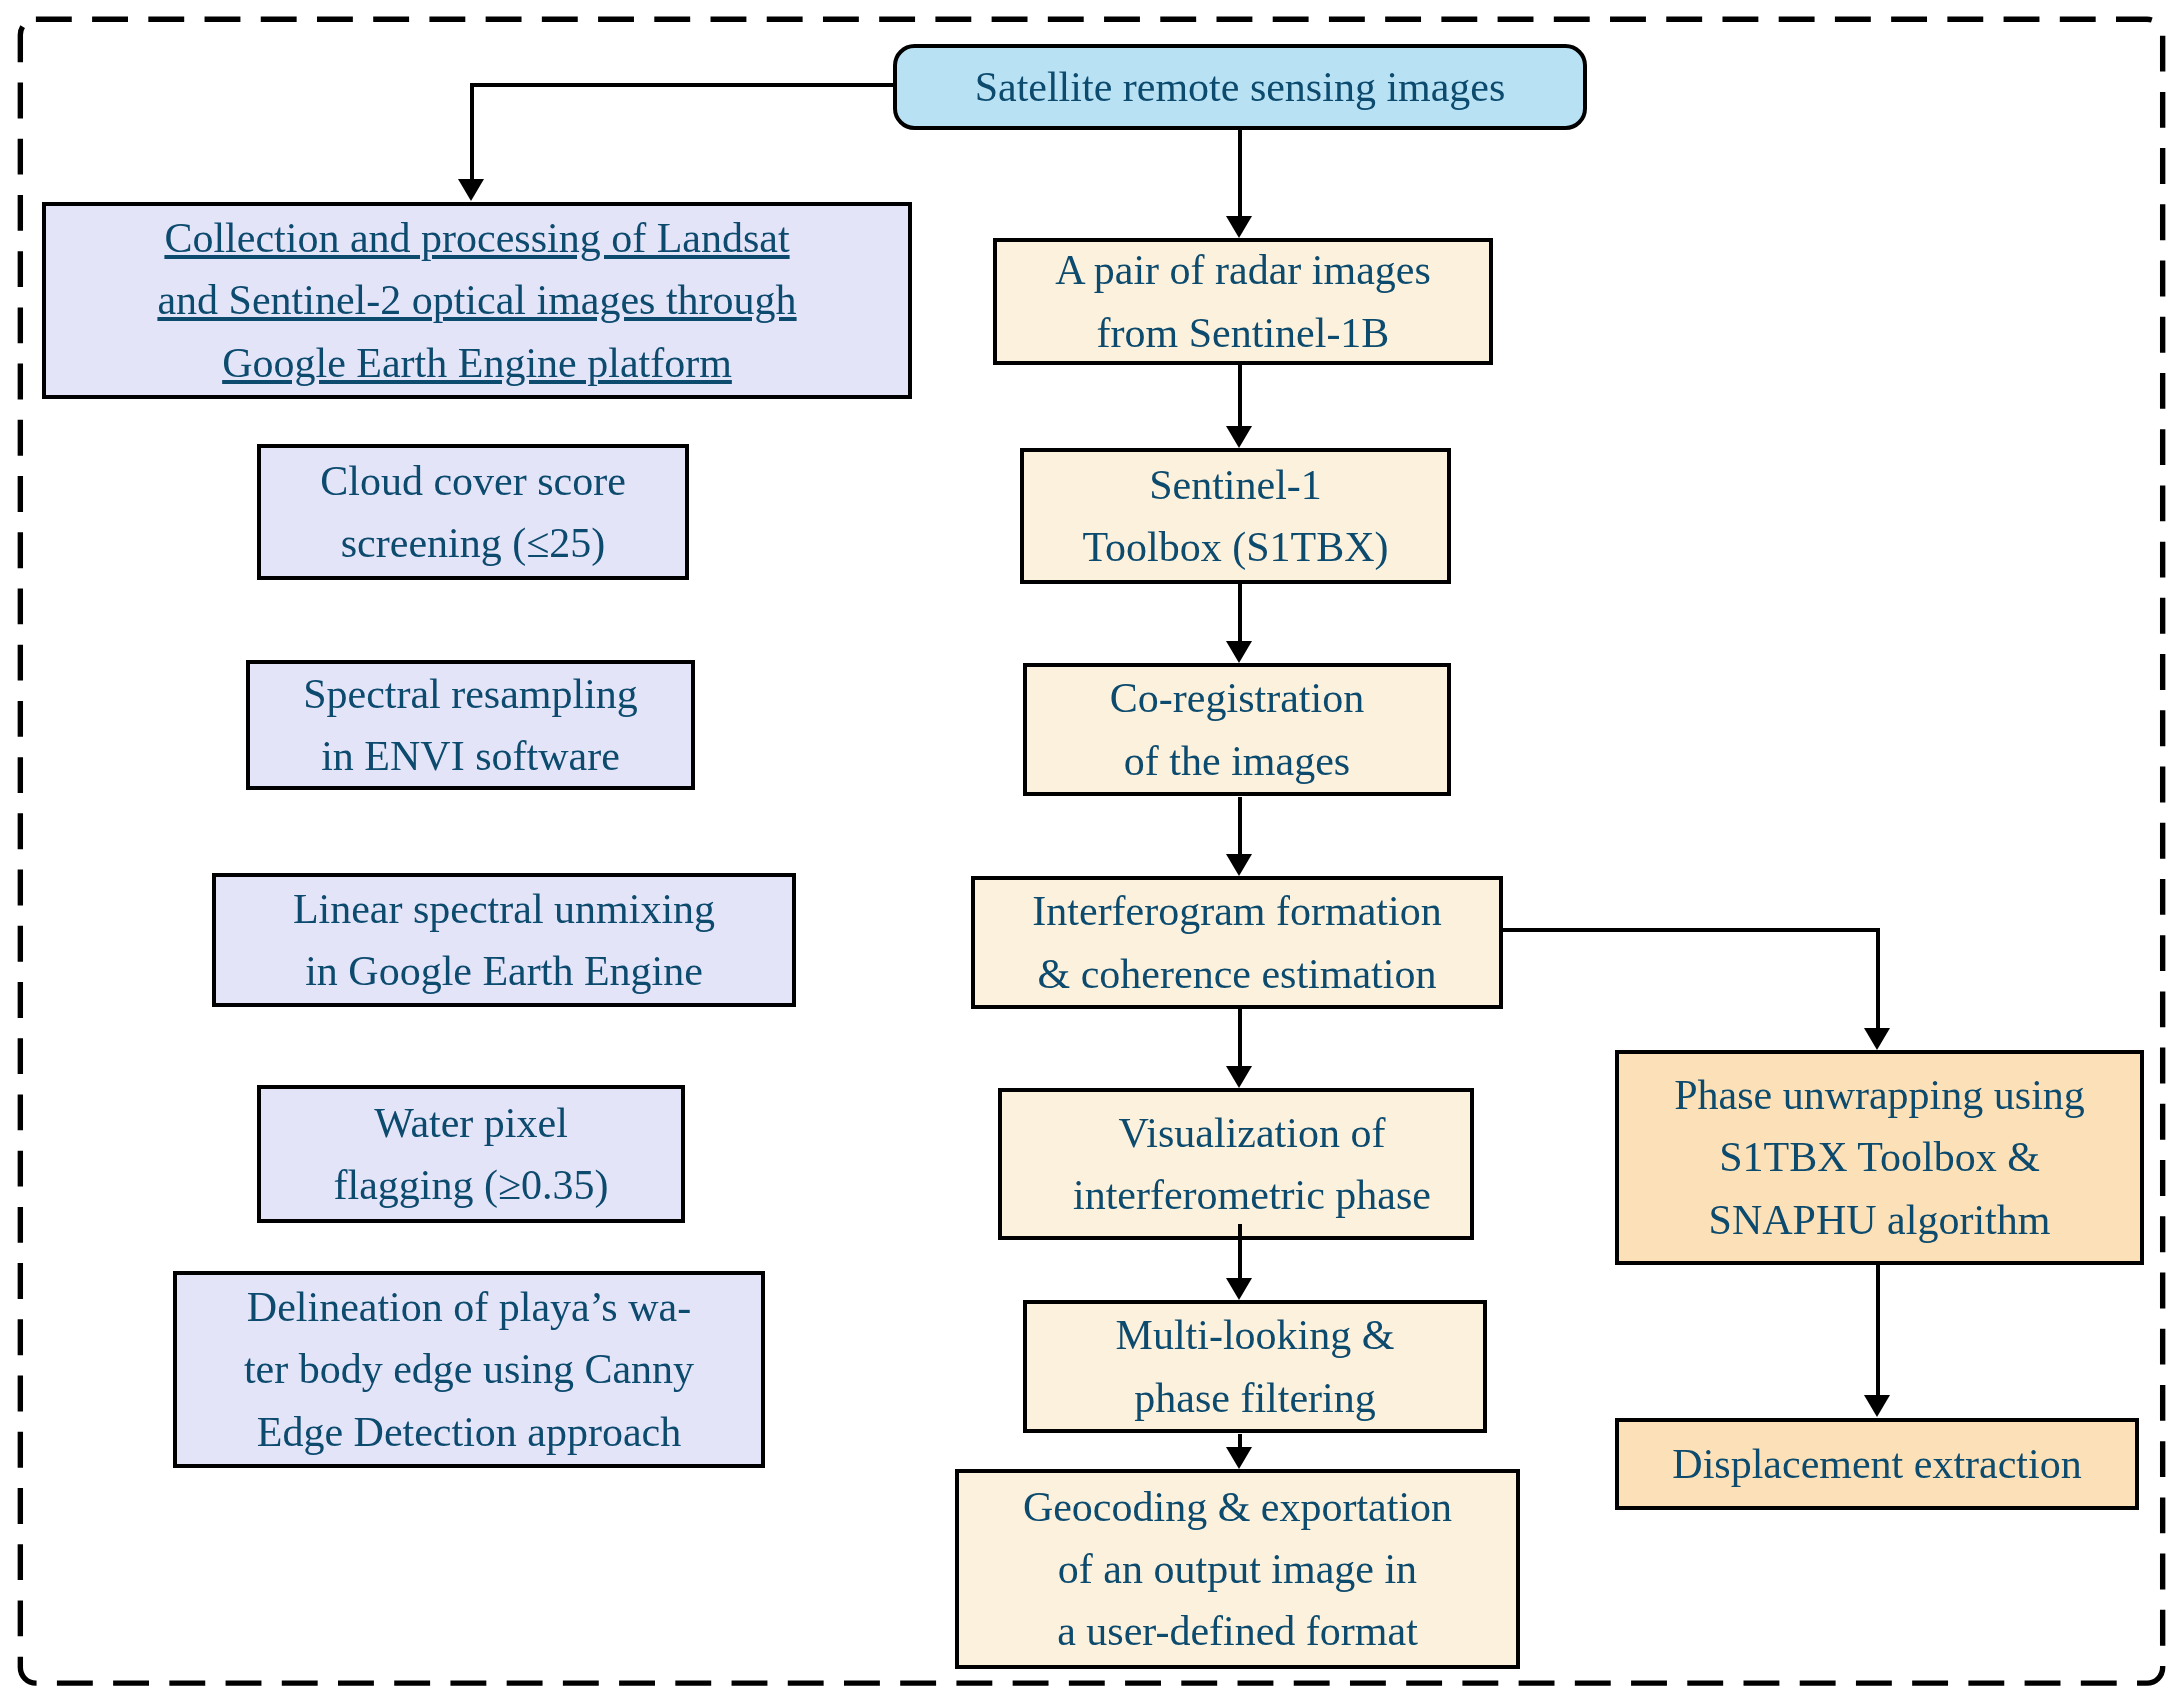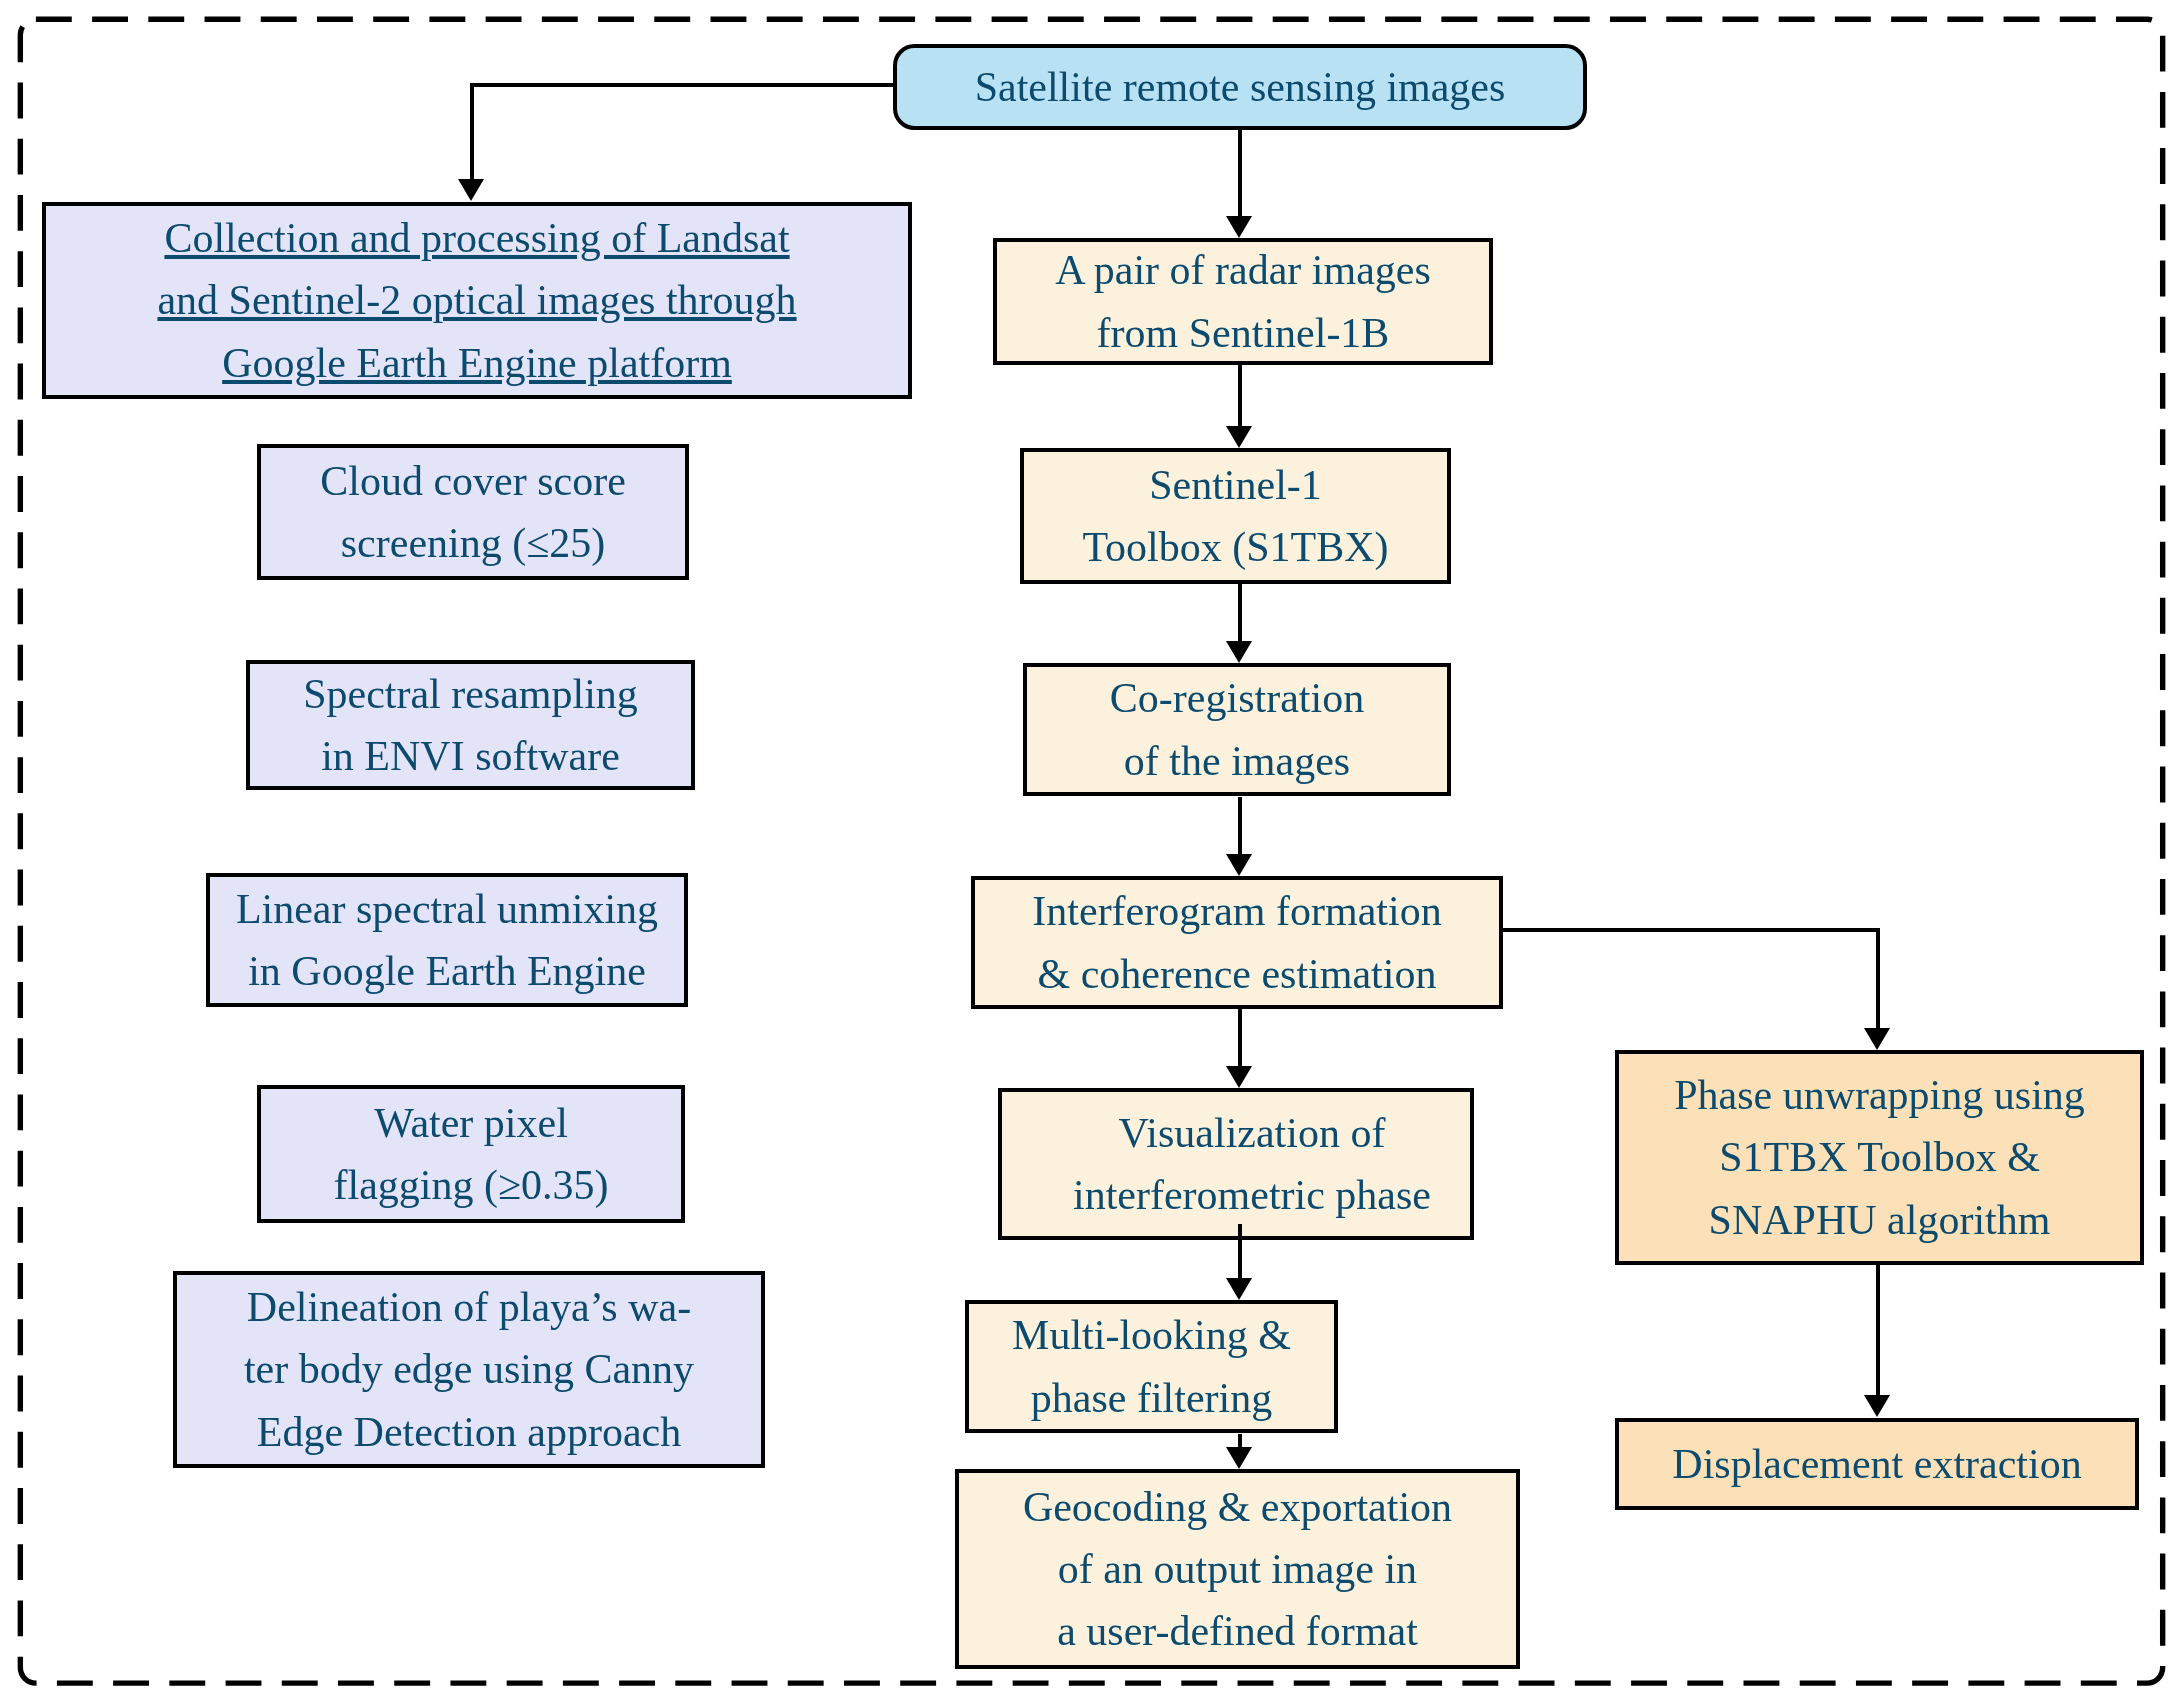--- a/index.html
+++ b/index.html
@@ -46,21 +46,21 @@
 Google Earth Engine platform</span>
 </div>
 <div class="node left-node" style="left:257px;top:444px;width:432px;height:136px;">
   <span>Cloud cover score
 screening (≤25)</span>
 </div>
 <div class="node left-node" style="left:246px;top:660px;width:449px;height:130px;">
   <span>Spectral resampling
 in ENVI software</span>
 </div>
-<div class="node left-node" style="left:206px;top:873px;width:482px;height:134px;">
+<div class="node left-node" style="left:212px;top:873px;width:584px;height:134px;">
   <span>Linear spectral unmixing
 in Google Earth Engine</span>
 </div>
 <div class="node left-node" style="left:257px;top:1085px;width:428px;height:138px;">
   <span>Water pixel
 flagging (≥0.35)</span>
 </div>
 <div class="node left-node" style="left:173px;top:1271px;width:592px;height:197px;">
   <span>Delineation of playa’s wa-
 ter body edge using Canny
@@ -80,21 +80,21 @@
 of the images</span>
 </div>
 <div class="node mid-node" style="left:971px;top:876px;width:532px;height:133px;">
   <span>Interferogram formation
 &amp; coherence estimation</span>
 </div>
 <div class="node mid-node" style="left:998px;top:1088px;width:476px;height:152px;padding-left:32px;">
   <span>Visualization of
 interferometric phase</span>
 </div>
-<div class="node mid-node" style="left:965px;top:1300px;width:373px;height:133px;font-family:Liberation Serif, serif;">
+<div class="node mid-node" style="left:1023px;top:1300px;width:464px;height:133px;font-family:Liberation Serif, serif;">
   <span>Multi-looking &amp;
 phase filtering</span>
 </div>
 <div class="node mid-node" style="left:955px;top:1469px;width:565px;height:200px;">
   <span>Geocoding &amp; exportation
 of an output image in
 a user-defined format</span>
 </div>
 
 <div class="node right-node" style="left:1615px;top:1050px;width:529px;height:215px;">

